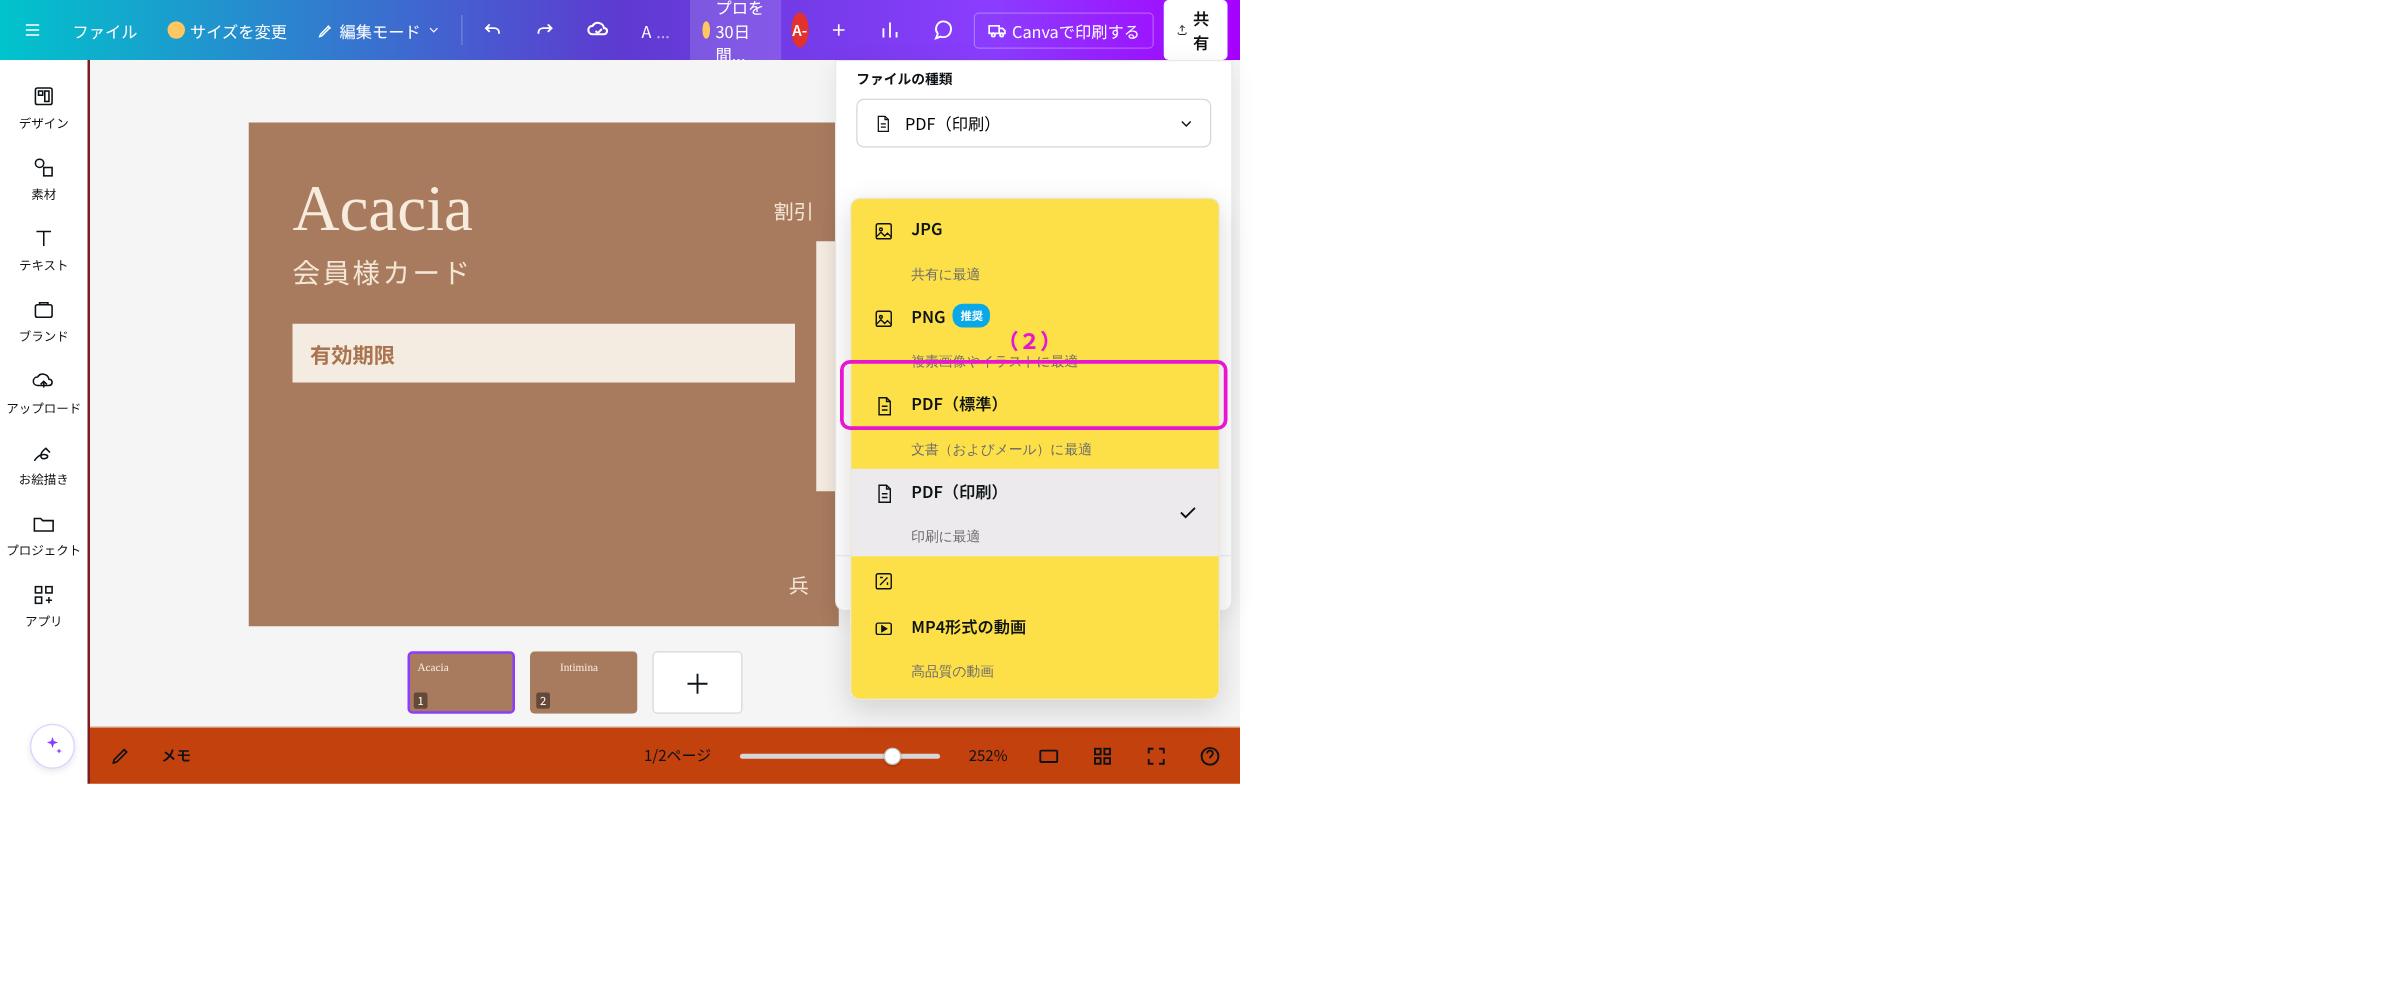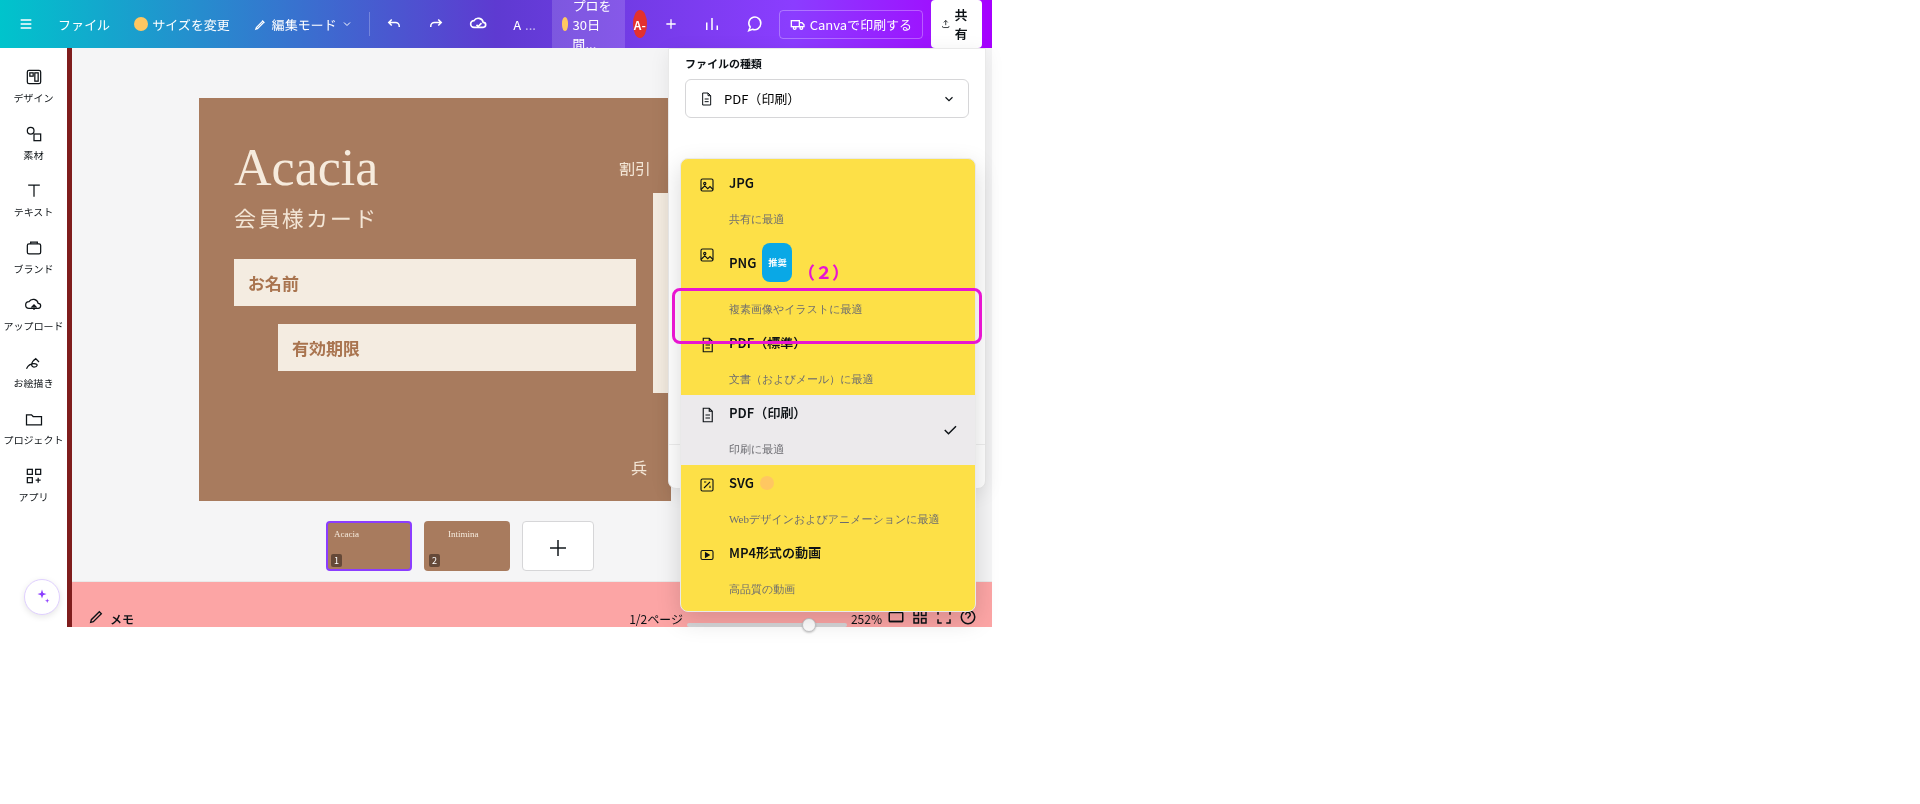--- a/index.html
+++ b/index.html
@@ -12,21 +12,21 @@
   .hamb svg{width:18px;height:18px;}
   .crown{width:14px;height:14px;background:#ffc761;border-radius:50%;display:inline-block;position:relative;}
   .edit-pencil{width:14px;height:14px;}
   .divider{width:1px;height:24px;background:rgba(255,255,255,.25);}
   .avatar{width:28px;height:28px;border-radius:50%;background:#e3312e;display:flex;align-items:center;justify-content:center;font-size:12px;font-weight:600;}
   .share-btn{background:#fff;color:#0d1216;border-radius:4px;display:flex;align-items:center;gap:4px;padding:5px 10px;font-weight:600;font-size:13px;}
   .print-btn{background:rgba(255,255,255,0);border:1px solid rgba(255,255,255,.3);border-radius:4px;padding:4px 10px;}
   .pro-pill{background:rgba(255,255,255,.15);border-radius:4px;padding:4px 10px;display:flex;align-items:center;gap:4px;}
 
   
-  .leftbar{position:absolute;left:0;top:48px;width:72px;height:579px;background:#fff;border-right:5px solid #7f1d1d;display:flex;flex-direction:column;align-items:center;padding-top:12px;gap:6px;}
+  .leftbar{position:absolute;left:0;top:48px;width:72px;height:579px;background:#fff;border-right:2px solid #7f1d1d;display:flex;flex-direction:column;align-items:center;padding-top:12px;gap:6px;}
   .lb-item{display:flex;flex-direction:column;align-items:center;gap:2px;width:100%;padding:6px 0;font-size:10px;color:#0d1216;cursor:pointer;}
   .lb-item .ic{width:22px;height:22px;display:flex;align-items:center;justify-content:center;}
 
   
   .canvas-wrap{position:absolute;left:72px;top:48px;right:0;bottom:46px;background:#f5f5f6;}
   .card{position:absolute;left:127px;top:50px;width:472px;height:403px;background:#a87b5e;color:#f3e6d6;padding:40px 35px 30px 35px;}
   .card .brand{font-family:"Didot","Bodoni MT",serif;font-size:52px;color:#f6ebdd;}
   .card .sub{font-size:22px;color:#f3e6d6;margin-top:4px;letter-spacing:2px;}
   .card .desc{font-size:16px;line-height:1.7;margin-top:22px;color:#fdf5ec;}
   .card .field{background:#f4ece1;color:#a9744f;font-size:17px;font-weight:700;padding:11px 14px;margin-top:26px;}
@@ -38,21 +38,21 @@
   
   .thumbs{position:absolute;left:326px;bottom:56px;display:flex;gap:12px;align-items:center;}
   .thumb{width:86px;height:50px;border:2px solid transparent;border-radius:4px;position:relative;overflow:hidden;background:#a87b5e;}
   .thumb.sel{border-color:#8b3dff;}
   .thumb .pn{position:absolute;left:3px;bottom:2px;font-size:9px;color:#fff;background:rgba(0,0,0,.4);padding:0 3px;border-radius:2px;}
   .thumb-mini{position:absolute;left:6px;top:6px;font-family:serif;font-size:9px;color:#f6ebdd;}
   .thumb2 .thumb-mini{left:22px;}
   .add-page{width:72px;height:50px;border:1px solid #d6d6d8;border-radius:4px;display:flex;align-items:center;justify-content:center;font-size:22px;color:#0d1216;background:#fff;}
 
   
-  .bottombar{position:absolute;left:72px;bottom:0;right:0;height:46px;background:#fca5a5;border-top:1px solid #e9e9e9;display:flex;align-items:flex-end;padding:0 14px;gap:4px;font-size:12px;color:#0d1216;}
+  .bottombar{position:absolute;left:72px;bottom:0;right:0;height:46px;background:#c2410c;border-top:1px solid #e9e9e9;display:flex;align-items:center;padding:0 14px;gap:23px;font-size:12px;color:#0d1216;}
   .bb-spacer{flex:1;}
   .slider{width:160px;height:4px;background:#d6d6d8;border-radius:2px;position:relative;}
   .slider .knob{position:absolute;top:-5px;left:115px;width:14px;height:14px;border-radius:50%;background:#fff;border:1px solid #c7c7c9;box-shadow:0 1px 2px rgba(0,0,0,.2);}
   .bb-ic{width:20px;height:20px;display:flex;align-items:center;justify-content:center;color:#0d1216;cursor:pointer;}
   .magic-fab{position:absolute;left:24px;bottom:12px;width:36px;height:36px;border-radius:50%;background:#fff;border:1px solid #e0d0ff;display:flex;align-items:center;justify-content:center;box-shadow:0 2px 6px rgba(0,0,0,.1);}
 
   
   .panel{position:absolute;left:668px;top:48px;width:318px;background:#fff;border:1px solid #e9e9e9;border-radius:0 0 8px 8px;box-shadow:0 4px 20px rgba(0,0,0,.08);padding:0 0 14px 0;}
   .panel-head{display:flex;align-items:center;gap:10px;padding:14px 16px 12px 16px;font-size:14px;font-weight:700;}
   .panel-head .back{width:20px;height:20px;display:flex;align-items:center;justify-content:center;cursor:pointer;}
@@ -61,21 +61,21 @@
   .select{border:1px solid #d6d6d8;border-radius:6px;padding:9px 12px;display:flex;align-items:center;gap:10px;font-size:13px;cursor:pointer;}
   .select .chev{margin-left:auto;}
 
   .dropdown{position:absolute;left:680px;top:158px;width:296px;background:#fde047;border:1px solid #e9e9e9;border-radius:8px;box-shadow:0 8px 24px rgba(0,0,0,.15);padding:6px 0;}
   .opt{display:flex;align-items:flex-start;gap:12px;padding:8px 16px;cursor:pointer;}
   .opt.sel{background:#eceaec;}
   .opt .oi{width:20px;height:20px;margin-top:2px;flex-shrink:0;display:flex;align-items:center;justify-content:center;}
   .opt .ot{font-size:13px;font-weight:600;color:#0d1216;display:flex;align-items:center;gap:6px;}
   .opt .os{font-size:11px;color:#6b6b70;margin-top:20px;font-family:Liberation Serif, serif;}
   .opt .check{margin-left:auto;align-self:center;}
-  .badge-reco{background:#09a8e6;color:#fff;font-size:9px;font-weight:700;padding:13px 6px;border-radius:8px;}
+  .badge-reco{background:#09a8e6;color:#fff;font-size:9px;font-weight:700;padding:3px 6px;border-radius:8px;}
   .badge-pro{width:14px;height:14px;background:#ffc761;border-radius:50%;display:inline-block;}
   .highlight-box{position:absolute;left:672px;top:288px;width:310px;height:56px;border:3px solid #e815d1;border-radius:8px;pointer-events:none;}
   .annot{position:absolute;left:798px;top:259px;font-size:17px;font-weight:800;color:#e815d1;}
 
   .print-canva{display:flex;align-items:center;gap:8px;padding:10px 18px 0 18px;font-size:13px;color:#0d1216;border-top:1px solid #eee;margin-top:6px;cursor:pointer;}
   .preview-thumb{position:absolute;right:20px;bottom:12px;width:68px;height:42px;background:linear-gradient(135deg,#e9cfc8,#cde4d4);border-radius:4px;}
 
   svg{display:block;}
 </style>
 </head>
@@ -236,21 +236,20 @@
           </svg>
         </span>
         <span>アプリ</span>
       </div>
   </div>
 
   <div class="canvas-wrap">
     <div class="card">
       <div class="brand">Acacia</div>
       <div class="sub">会員様カード</div>
-      <div class="field">お名前</div>
       <div class="field">有効期限</div>
       <div class="right-lbl">割引</div>
       <div class="qr"></div>
       <div class="bottom-r">兵</div>
     </div>
   </div>
 
   <div class="thumbs">
     <div class="thumb sel">
       <div class="thumb-mini">Acacia</div>
@@ -392,27 +391,20 @@
           </svg>
         </span>
     </div>
     <div class="opt">
       <span class="oi">
           <svg width="18" height="18" viewBox="0 0 24 24" fill="none" stroke="#0d1216" stroke-width="1.5">
             <rect x="4" y="4" width="16" height="16" rx="2"></rect>
             <path d="M8 16l8-8M8 8h3M16 13v3"></path>
           </svg>
         </span>
-      <div>
-          <div class="ot">
-            <span>SVG</span>
-            <span class="badge-pro"></span>
-          </div>
-          <div class="os">Webデザインおよびアニメーションに最適</div>
-        </div>
     </div>
     <div class="opt">
       <span class="oi">
           <svg width="18" height="18" viewBox="0 0 24 24" fill="none" stroke="#0d1216" stroke-width="1.5">
             <rect x="4" y="6" width="16" height="12" rx="2"></rect>
             <path d="M10 9l5 3-5 3z" fill="#0d1216"></path>
           </svg>
         </span>
       <div>
           <div class="ot">MP4形式の動画</div>

